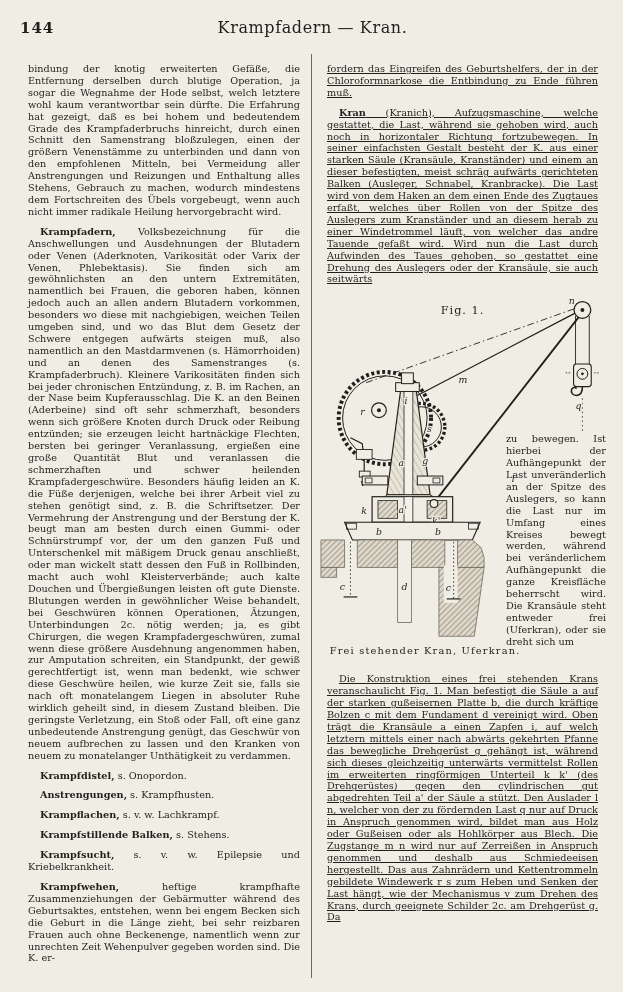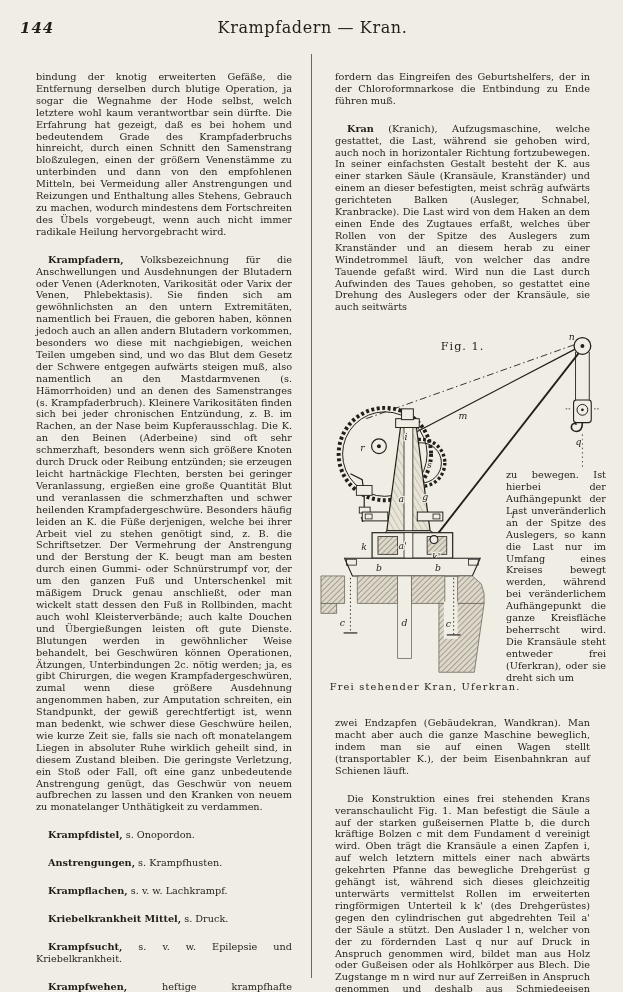--- a/index.html
+++ b/index.html
@@ -2,29 +2,29 @@
 <html><head>
 <meta charset="utf-8">
 <style>
   html,body{margin:0;padding:0;}
   .page{
     position:relative; width:623px; height:992px; overflow:hidden;
     background:#f0ede5; color:#211f1a;
     font-family:"DejaVu Serif","Liberation Serif",serif;
   }
   .header{position:absolute; top:18px; left:20px; right:18px; height:26px;}
-  .pagenum{position:absolute; left:0; top:1px; font-size:15px; font-weight:bold; letter-spacing:1px;font-style:italic;}
+  .pagenum{position:absolute; left:0; top:1px; font-size:15px; font-weight:bold; letter-spacing:1px;}
   .running-title{text-align:center; font-size:16px; font-weight:normal; letter-spacing:0.6px;}
   .divider{position:absolute; left:311px; top:54px; height:924px; width:1px; background:#6d6able;
     background:#6d695f;}
   .col{position:absolute; top:55px; width:288px; font-size:9.7px; line-height:11.9px;
        text-align:justify; text-justify:inter-word;}
   .col.left{left:20px;}
-  .col.right{left:319px; width:287px;}
-  .col p{margin:16px; text-indent:12px;}
+  .col.right{left:319px; width:287px;text-decoration:underline;}
+  .col p{margin:8px; text-indent:12px;}
   .col p.cont{text-indent:0;}
   .lead{font-weight:bold;}
   .fig-block{position:relative; width:287px; height:372px;}
   .fig-block svg{position:absolute; left:0; top:0;}
   .side-text{position:absolute; left:187px; top:140px; width:100px;
     font-size:9.7px; line-height:11.9px; text-align:justify;}
   svg text{font-family:"DejaVu Serif","Liberation Serif",serif; fill:#211f1a;}
   svg .plabel{font-size:9.5px; font-style:italic; paint-order:stroke; stroke:#f0ede5; stroke-width:2.5px;}
   svg .figlab{font-size:11.5px; letter-spacing:1px;}
   svg .figcap{font-size:10px; letter-spacing:1.2px;}
@@ -40,21 +40,21 @@
   </div>
 
   <div class="divider"></div>
 
   <div class="col left">
     <p class="cont">bindung der knotig erweiterten Gefäße, die Entfernung derselben durch blutige Operation, ja sogar die Wegnahme der Hode selbst, welch letztere wohl kaum verantwortbar sein dürfte. Die Erfahrung hat gezeigt, daß es bei hohem und bedeutendem Grade des Krampfaderbruchs hinreicht, durch einen Schnitt den Samenstrang bloßzulegen, einen der größern Venenstämme zu unterbinden und dann von den empfohlenen Mitteln, bei Vermeidung aller Anstrengungen und Reizungen und Enthaltung alles Stehens, Gebrauch zu machen, wodurch mindestens dem Fortschreiten des Übels vorgebeugt, wenn auch nicht immer radikale Heilung hervorgebracht wird.</p>
     <p><span class="lead">Krampfadern,</span><span> Volksbezeichnung für die Anschwellungen und Ausdehnungen der Blutadern oder Venen (Aderknoten, Varikosität oder Varix der Venen, Phlebektasis). Sie finden sich am gewöhnlichsten an den untern Extremitäten, namentlich bei Frauen, die geboren haben, können jedoch auch an allen andern Blutadern vorkommen, besonders wo diese mit nachgiebigen, weichen Teilen umgeben sind, und wo das Blut dem Gesetz der Schwere entgegen aufwärts steigen muß, also namentlich an den Mastdarmvenen (s. Hämorrhoiden) und an denen des Samenstranges (s. Krampfaderbruch). Kleinere Varikositäten finden sich bei jeder chronischen Entzündung, z. B. im Rachen, an der Nase beim Kupferausschlag. Die K. an den Beinen (Aderbeine) sind oft sehr schmerzhaft, besonders wenn sich größere Knoten durch Druck oder Reibung entzünden; sie erzeugen leicht hartnäckige Flechten, bersten bei geringer Veranlassung, ergießen eine große Quantität Blut und veranlassen die schmerzhaften und schwer heilenden Krampfadergeschwüre. Besonders häufig leiden an K. die Füße derjenigen, welche bei ihrer Arbeit viel zu stehen genötigt sind, z. B. die Schriftsetzer. Der Vermehrung der Anstrengung und der Berstung der K. beugt man am besten durch einen Gummi- oder Schnürstrumpf vor, der um den ganzen Fuß und Unterschenkel mit mäßigem Druck genau anschließt, oder man wickelt statt dessen den Fuß in Rollbinden, macht auch wohl Kleisterverbände; auch kalte Douchen und Übergießungen leisten oft gute Dienste. Blutungen werden in gewöhnlicher Weise behandelt, bei Geschwüren können Operationen, Ätzungen, Unterbindungen 2c. nötig werden; ja, es gibt Chirurgen, die wegen Krampfadergeschwüren, zumal wenn diese größere Ausdehnung angenommen haben, zur Amputation schreiten, ein Standpunkt, der gewiß gerechtfertigt ist, wenn man bedenkt, wie schwer diese Geschwüre heilen, wie kurze Zeit sie, falls sie nach oft monatelangem Liegen in absoluter Ruhe wirklich geheilt sind, in diesem Zustand bleiben. Die geringste Verletzung, ein Stoß oder Fall, oft eine ganz unbedeutende Anstrengung genügt, das Geschwür von neuem aufbrechen zu lassen und den Kranken von neuem zu monatelanger Unthätigkeit zu verdammen.</span></p>
     <p><span class="lead">Krampfdistel,</span><span> s. Onopordon.</span></p>
     <p><span class="lead">Anstrengungen,</span><span> s. Krampfhusten.</span></p>
     <p><span class="lead">Krampflachen,</span><span> s. v. w. Lachkrampf.</span></p>
-    <p><span class="lead">Kriebelkrankheit Mittel,</span><span> s. Druck.</span></p>
+    <p><span class="lead">Krampfstillende Balken,</span><span> s. Stehens.</span></p>
     <p><span class="lead">Krampfsucht,</span><span> s. v. w. Epilepsie und Kriebelkrankheit.</span></p>
     <p><span class="lead">Krampfwehen,</span><span> heftige krampfhafte Zusammenziehungen der Gebärmutter während des Geburtsaktes, entstehen, wenn bei engem Becken sich die Geburt in die Länge zieht, bei sehr reizbaren Frauen auch ohne Beckenenge, namentlich wenn zur unrechten Zeit Wehenpulver gegeben worden sind. Die K. er-</span></p>
   </div>
 
   <div class="col right">
     <p class="cont">fordern das Eingreifen des Geburtshelfers, der in der Chloroformnarkose die Entbindung zu Ende führen muß.</p>
     <p><span class="lead">Kran</span><span> (Kranich), Aufzugsmaschine, welche gestattet, die Last, während sie gehoben wird, auch noch in horizontaler Richtung fortzubewegen. In seiner einfachsten Gestalt besteht der K. aus einer starken Säule (Kransäule, Kranständer) und einem an dieser befestigten, meist schräg aufwärts gerichteten Balken (Ausleger, Schnabel, Kranbracke). Die Last wird von dem Haken an dem einen Ende des Zugtaues erfaßt, welches über Rollen von der Spitze des Auslegers zum Kranständer und an diesem herab zu einer Windetrommel läuft, von welcher das andre Tauende gefaßt wird. Wird nun die Last durch Aufwinden des Taues gehoben, so gestattet eine Drehung des Auslegers oder der Kransäule, sie auch seitwärts</span></p>
 
     <div class="fig-block">
       <svg width="287" height="372" viewBox="0 0 292 372" xmlns="http://www.w3.org/2000/svg">
@@ -152,17 +152,16 @@
         <line x1="130" y1="308" x2="144" y2="308" stroke="#211f1a" stroke-width="1.2"></line>
         <text class="plabel" x="21" y="299">c</text>
         <text class="plabel" x="84" y="299">d</text>
         <text class="plabel" x="129" y="300">c</text>
 
         <text class="figcap" x="108" y="364" text-anchor="middle">Frei stehender Kran, Uferkran.</text>
       </svg>
       <div class="side-text">zu bewegen. Ist hierbei der Aufhängepunkt der Last unveränderlich an der Spitze des Auslegers, so kann die Last nur im Umfang eines Kreises bewegt werden, während bei veränderlichem Aufhängepunkt die ganze Kreisfläche beherrscht wird. Die Kransäule steht entweder frei (Uferkran), oder sie dreht sich um</div>
     </div>
 
-    <p class="cont">zwei Endzapfen (Gebäudekran, Wandkran). Man macht aber auch die ganze Maschine beweglich, indem man sie auf einen Wagen stellt (transportabler K.), der beim Eisenbahnkran auf Schienen läuft.</p>
     <p>Die Konstruktion eines frei stehenden Krans veranschaulicht Fig. 1. Man befestigt die Säule a auf der starken gußeisernen Platte b, die durch kräftige Bolzen c mit dem Fundament d vereinigt wird. Oben trägt die Kransäule a einen Zapfen i, auf welch letztern mittels einer nach abwärts gekehrten Pfanne das bewegliche Drehgerüst g gehängt ist, während sich dieses gleichzeitig unterwärts vermittelst Rollen im erweiterten ringförmigen Unterteil k k' (des Drehgerüstes) gegen den cylindrischen gut abgedrehten Teil a' der Säule a stützt. Den Auslader l n, welcher von der zu fördernden Last q nur auf Druck in Anspruch genommen wird, bildet man aus Holz oder Gußeisen oder als Hohlkörper aus Blech. Die Zugstange m n wird nur auf Zerreißen in Anspruch genommen und deshalb aus Schmiedeeisen hergestellt. Das aus Zahnrädern und Kettentrommeln gebildete Windewerk r s zum Heben und Senken der Last hängt, wie der Mechanismus v zum Drehen des Krans, durch geeignete Schilder 2c. am Drehgerüst g. Da</p>
   </div>
 
 </div>
 
 </body></html>

